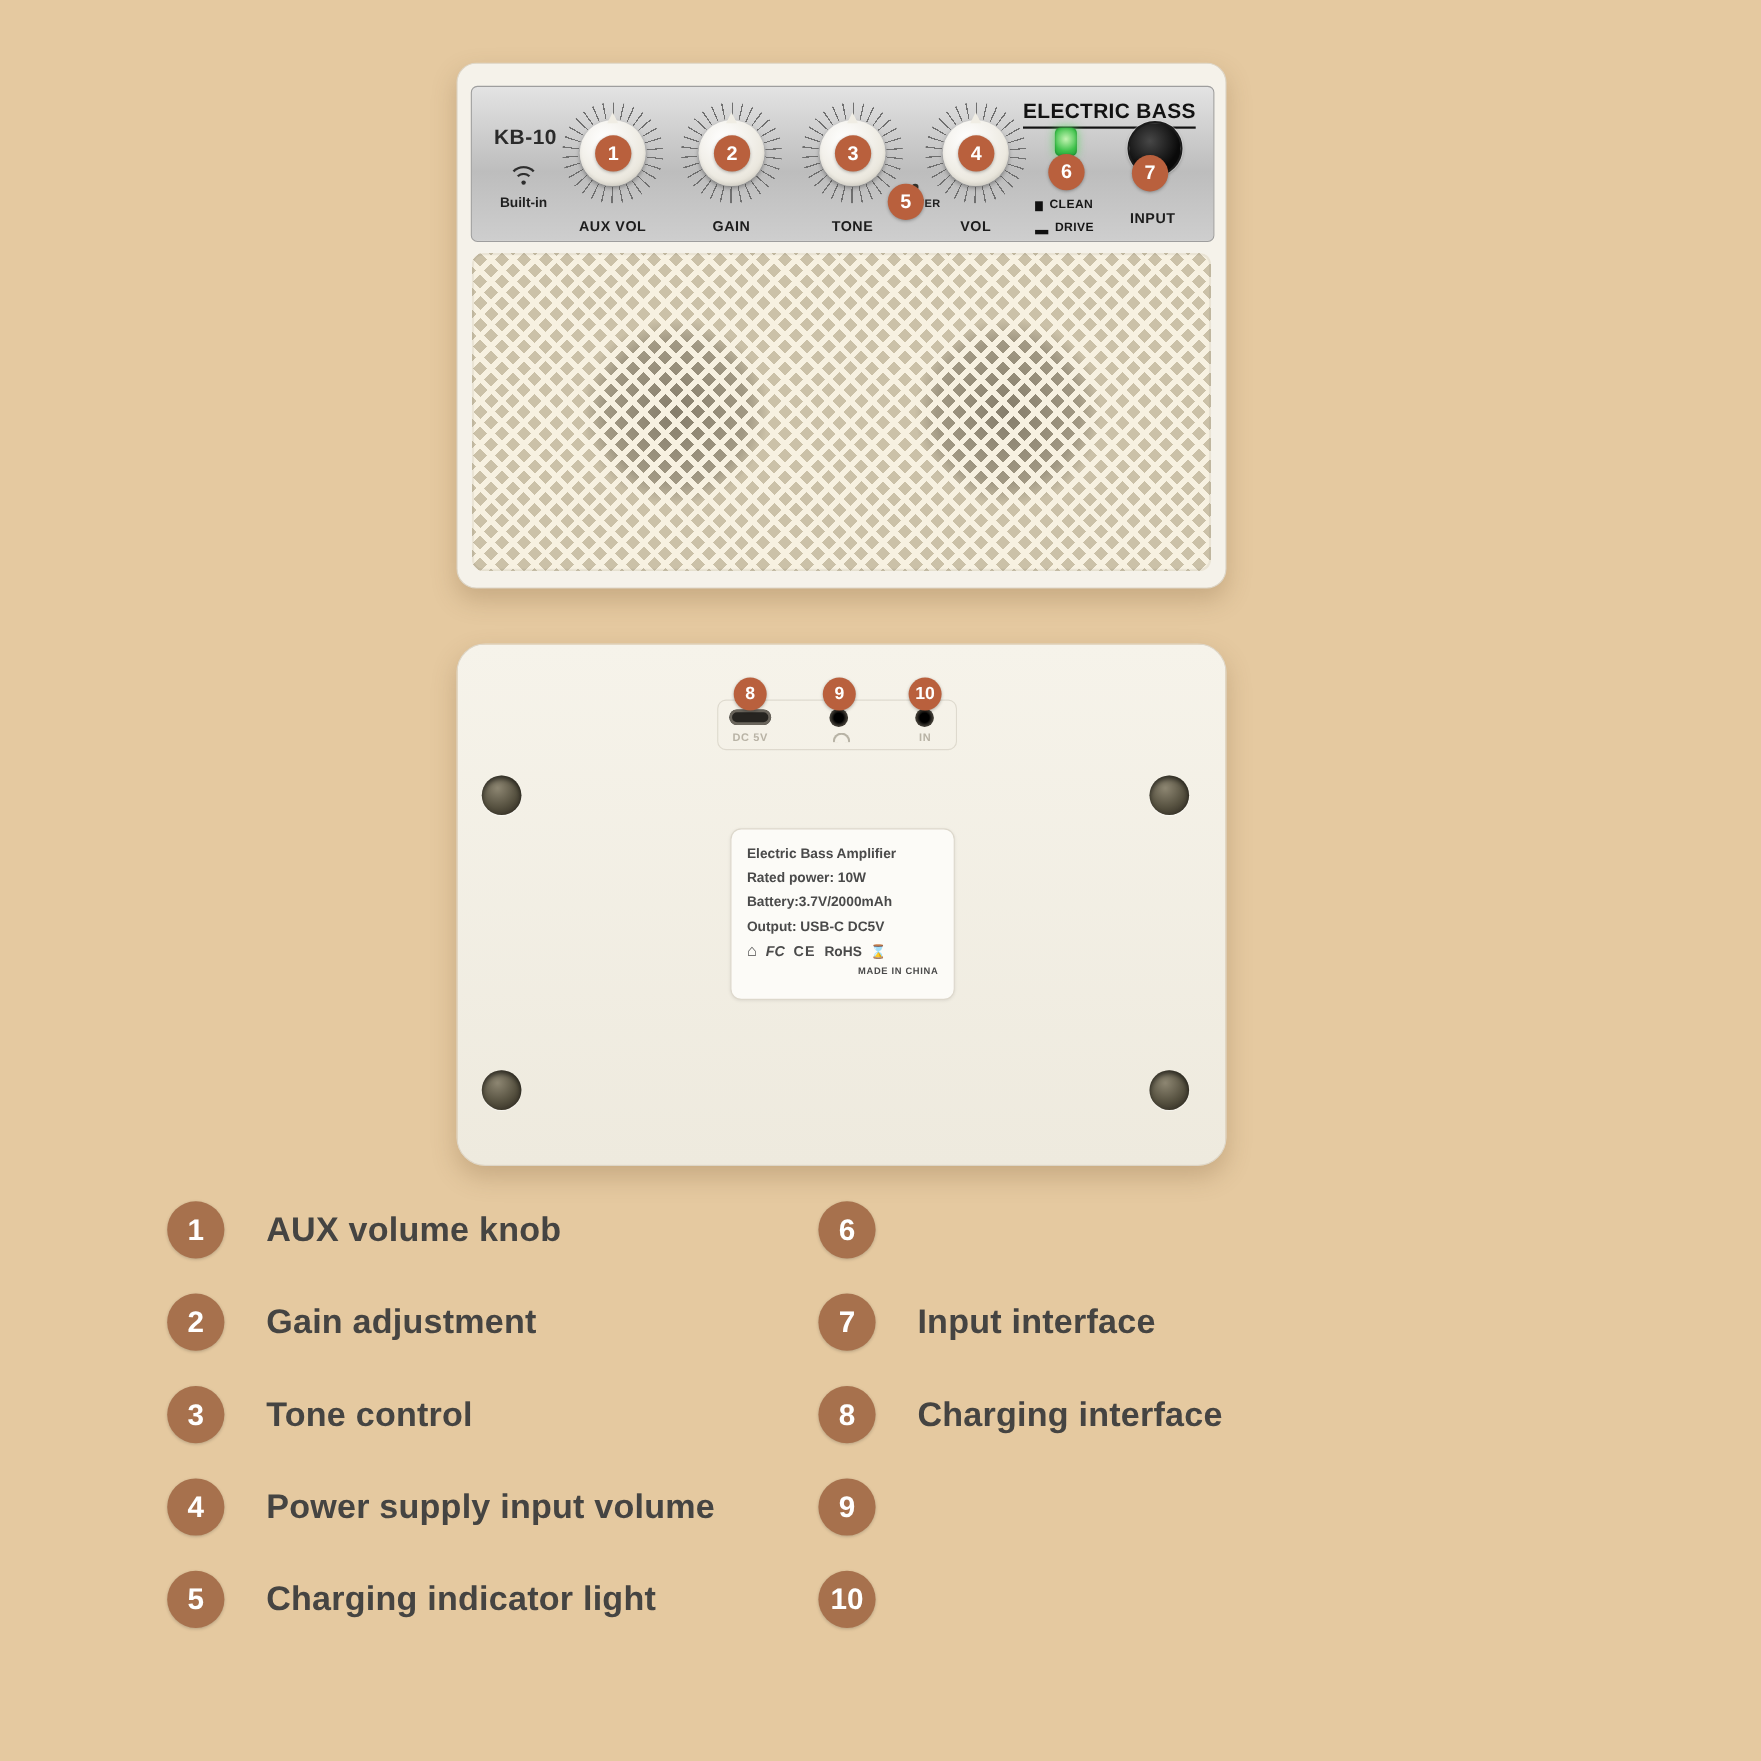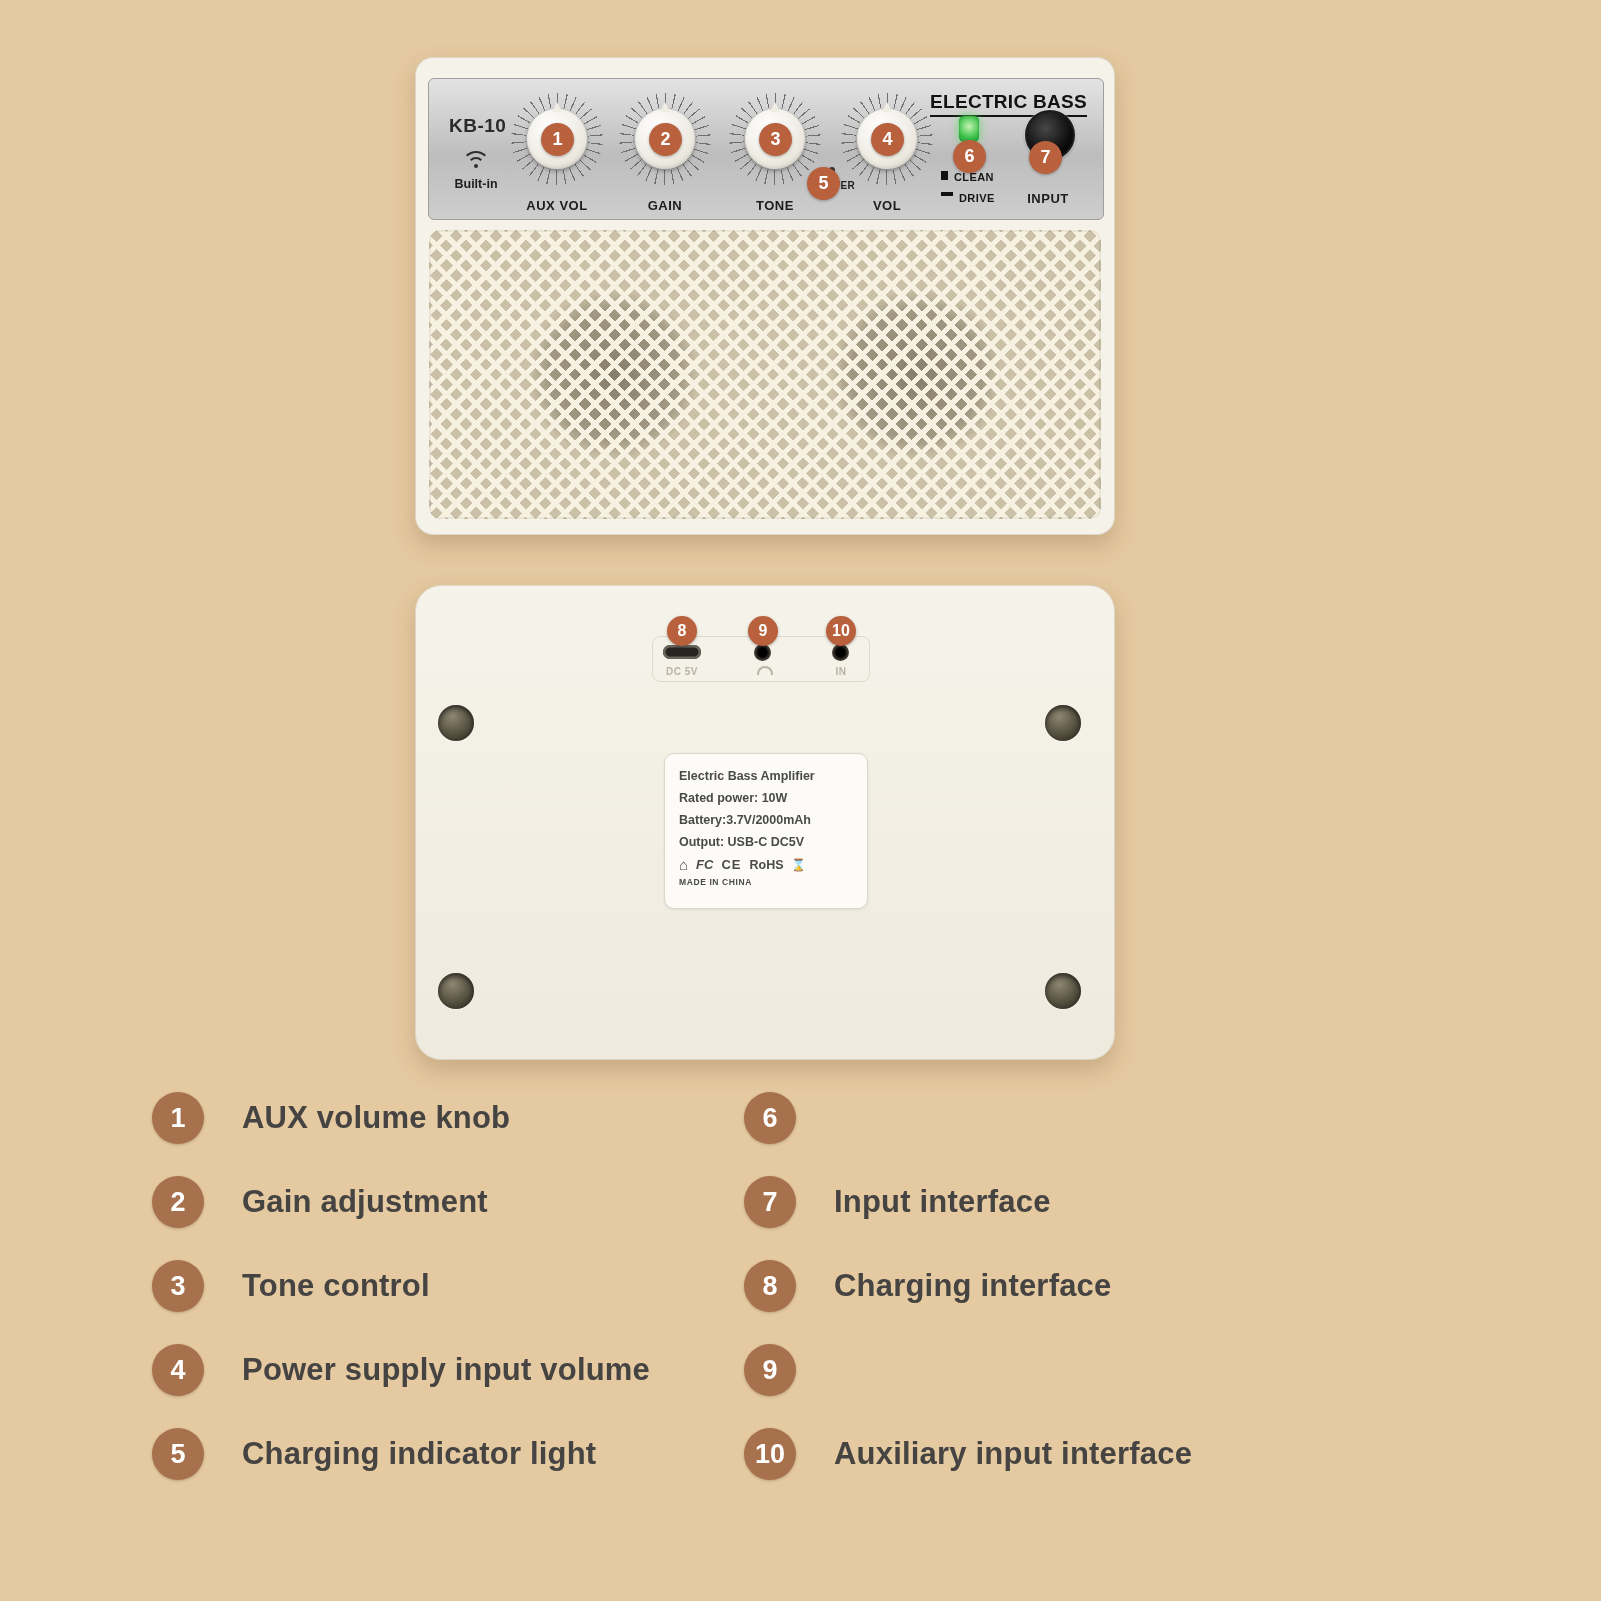--- a/index.html
+++ b/index.html
@@ -67,21 +67,21 @@
   .pwr-label { position:absolute; left:386px; top:101px; font-size:10px; font-weight:bold; color:#222; letter-spacing:0.5px; }
   .co-power { left:378px; top:88px; }
   
   .led {
     position:absolute; left:530px; top:37px; width:20px; height:26px; border-radius:5px;
     background:radial-gradient(circle at 50% 40%, #c4f4b2, #3ec24b 60%, #1f9e35);
     box-shadow:0 0 9px rgba(80,220,90,0.85), inset 0 0 2px rgba(0,90,20,0.6);
   }
   .co-led { left:524px; top:61px; }
   .sw { position:absolute; left:512px; top:92px; }
-  .sw-row { display:flex; align-items:flex-start; gap:6px; height:21px; }
+  .sw-row { display:flex; align-items:flex-end; gap:6px; height:21px; }
   .sw-text { font-size:11px; font-weight:bold; color:#161616; letter-spacing:0.4px; }
   .sw-ico-clean { width:7px; height:9px; background:#111; }
   .sw-ico-drive { width:12px; height:4px; background:#111; }
   
   .jack-in {
     position:absolute; left:596px; top:31px; width:46px; height:46px; border-radius:50%;
     background:radial-gradient(circle at 40% 35%, #474747, #0a0a0a 65%);
     border:2px solid #1c1c1c; box-shadow:0 0 0 1px rgba(255,255,255,0.35), 0 1px 3px rgba(0,0,0,0.4);
   }
   .co-input { left:600px; top:62px; }
@@ -145,21 +145,21 @@
     box-shadow:0 1px 3px rgba(0,0,0,0.08);
     padding:11px 14px; box-sizing:border-box;
   }
   .stk-line { font-size:12.5px; font-weight:bold; color:#4a4a4a; line-height:22px; white-space:nowrap; }
   .certs { display:flex; align-items:center; gap:8px; margin-top:3px; color:#4a4a4a; }
   .cert-house { font-size:15px; }
   .cert-fcc { font-size:13px; font-weight:bold; font-style:italic; }
   .cert-ce { font-size:13px; font-weight:bold; letter-spacing:1px; }
   .cert-rohs { font-size:12.5px; font-weight:bold; }
   .cert-weee { font-size:12px; }
-  .madein { text-align:left; font-size:8.5px; font-weight:bold; color:#4a4a4a; letter-spacing:0.6px; margin-top:4px; }
+  .madein { text-align:right; font-size:8.5px; font-weight:bold; color:#4a4a4a; letter-spacing:0.6px; margin-top:4px; }
   
   .legend-col { position:absolute; top:1092px; display:flex; flex-direction:column; gap:32px; }
   .legend-col.left { left:152px; }
   .legend-col.right { left:744px; }
   .legend-row { display:flex; align-items:center; gap:38px; }
   .lbadge {
     flex:0 0 auto; width:52px; height:52px; border-radius:50%;
     background:#a7714d; color:#fff; font-weight:bold; font-size:27px;
     display:flex; align-items:center; justify-content:center;
     box-shadow:0 1px 3px rgba(0,0,0,0.2);
@@ -302,17 +302,16 @@
     </div>
     <div class="legend-row">
       <div class="lbadge">8</div>
       <div class="ltext">Charging interface</div>
     </div>
     <div class="legend-row">
       <div class="lbadge">9</div>
     </div>
     <div class="legend-row">
       <div class="lbadge">10</div>
-      <div class="ltext">Auxiliary input interface</div>
     </div>
   </div>
 
 </div>
 
 </body></html>

